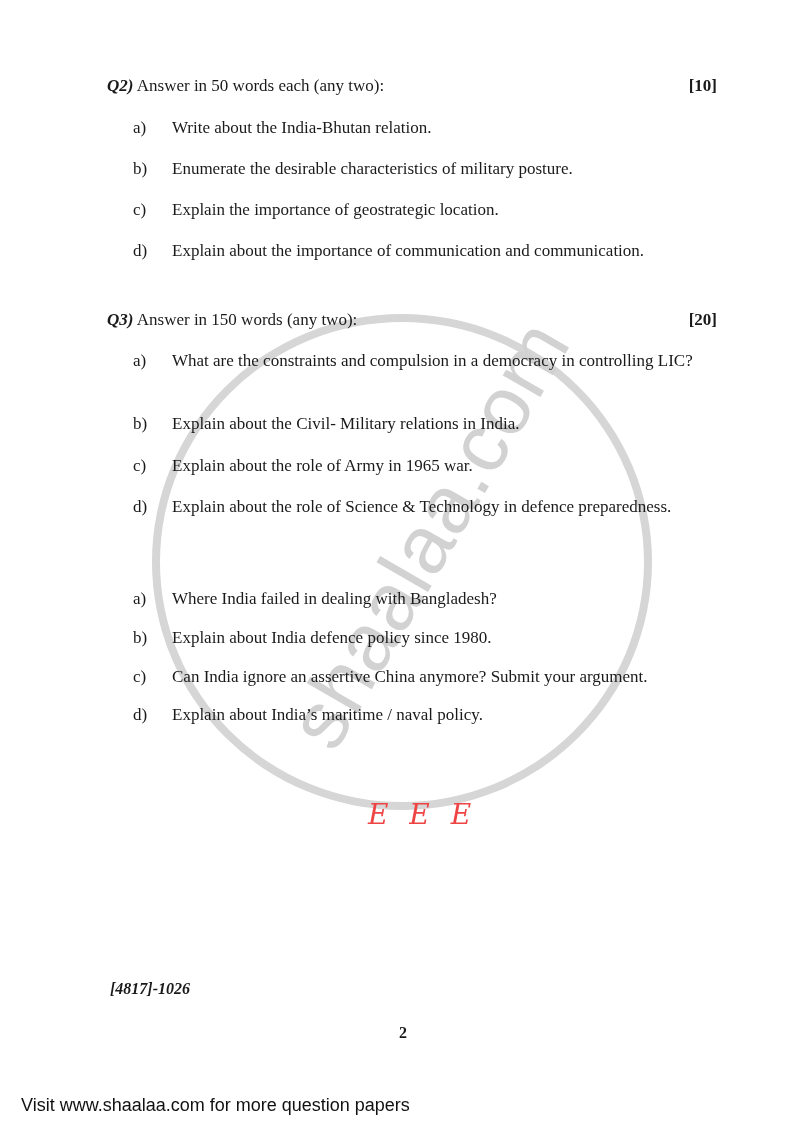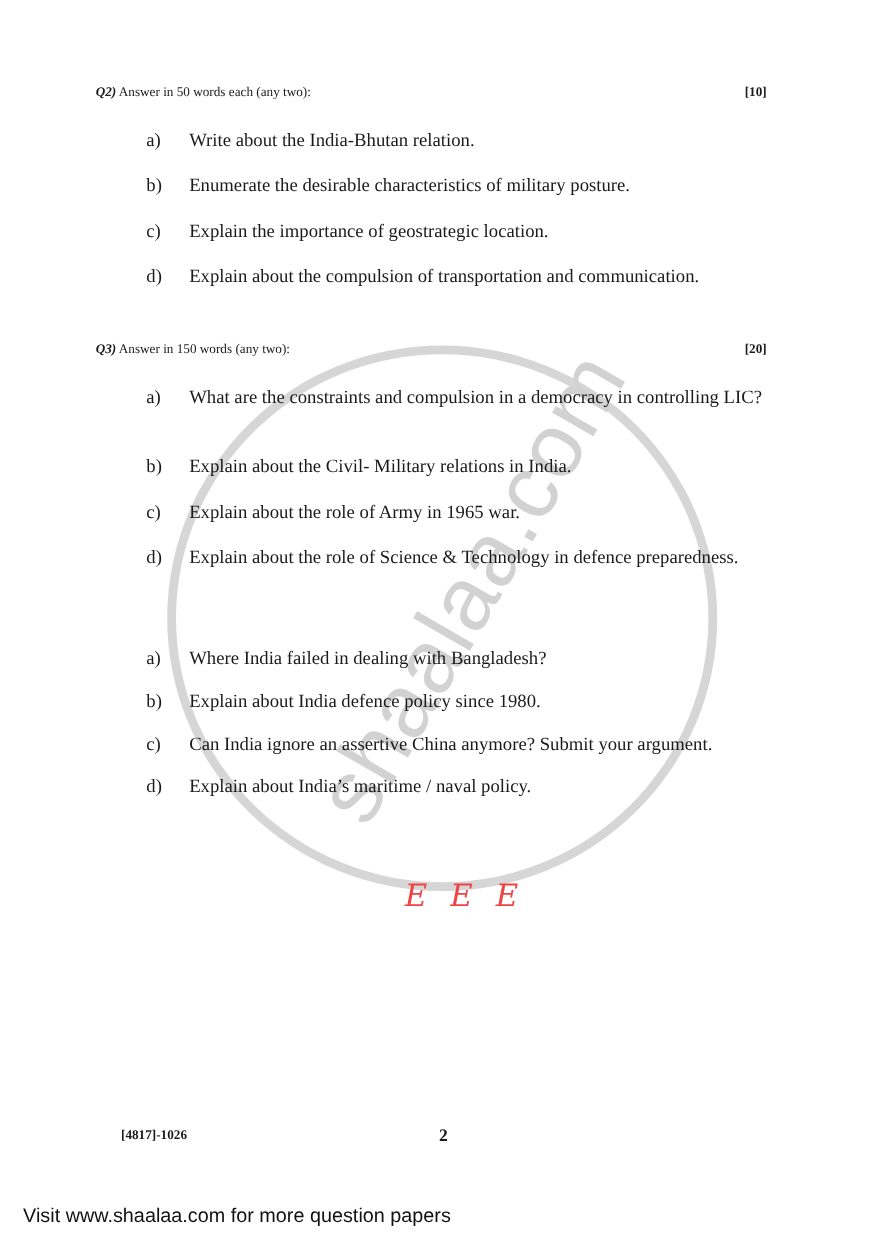--- a/index.html
+++ b/index.html
@@ -12,34 +12,34 @@
   .watermark-circle {
     position: absolute; left: 152px; top: 314px; width: 500px; height: 496px;
     border: 8px solid #d6d6d6; border-radius: 50%; box-sizing: border-box; z-index: 0;
   }
   .watermark-text {
     position: absolute; left: 210px; top: 520px; width: 400px; text-align: center;
     font-family: "Liberation Sans", "DejaVu Sans", sans-serif; font-size: 82px; color: #d2d2d2;
     transform: rotate(-60deg); transform-origin: 50% 50%; z-index: 0; letter-spacing: 1px;
   }
 
-  .qhead { position: absolute; left: 87px; width: 610px; font-size: 12px; z-index: 1; }
+  .qhead { position: absolute; left: 107px; width: 610px; font-size: 17px; z-index: 1; }
   .qhead .qnum { font-style: italic; font-weight: bold; }
   .qhead .marks { position: absolute; right: 0; top: 0; font-weight: bold; }
 
   .item { position: absolute; left: 133px; width: 575px; font-size: 17px; line-height: 19px; z-index: 1; }
   .item .lbl { position: absolute; left: 0; top: 0; }
   .item .txt { position: absolute; left: 39px; top: 0; width: 535px; }
 
   .signature {
     position: absolute; left: 368px; top: 798px; font-family: "DejaVu Serif", serif;
     font-style: italic; font-size: 28px; letter-spacing: 6px; color: #ef4444; z-index: 1;
   }
 
-  .footer-code { position: absolute; left: 110px; top: 1024px; font-size: 12px; font-weight: bold; }
+  .footer-code { position: absolute; left: 110px; top: 980px; font-size: 16px; font-weight: bold; font-style: italic; }
   .footer-page { position: absolute; left: 399px; top: 1024px; font-size: 16px; font-weight: bold; }
   .visit {
     position: absolute; left: 21px; top: 1095px; font-family: "Liberation Sans", "DejaVu Sans", sans-serif;
     font-size: 18px; color: #111;
   }
 </style>
 </head>
 <body>
 
 <div class="page">
@@ -59,21 +59,21 @@
   <div class="item" style="top:159px;">
     <span class="lbl">b)</span>
     <span class="txt">Enumerate the desirable characteristics of military posture.</span>
   </div>
   <div class="item" style="top:200px;">
     <span class="lbl">c)</span>
     <span class="txt">Explain the importance of geostrategic location.</span>
   </div>
   <div class="item" style="top:241px;">
     <span class="lbl">d)</span>
-    <span class="txt">Explain about the compulsion of transportation and communication.</span>
+    <span class="txt">Explain about the importance of communication and communication.</span>
   </div>
 
   <div class="qhead" style="top:310px;">
     <span class="qnum">Q3)</span>
     <span>Answer in 150 words (any two):</span>
     <span class="marks">[20]</span>
   </div>
   <div class="item" style="top:351px;">
     <span class="lbl">a)</span>
     <span class="txt" style="text-align:justify;">What are the constraints and compulsion  in a democracy in controlling LIC?</span>

